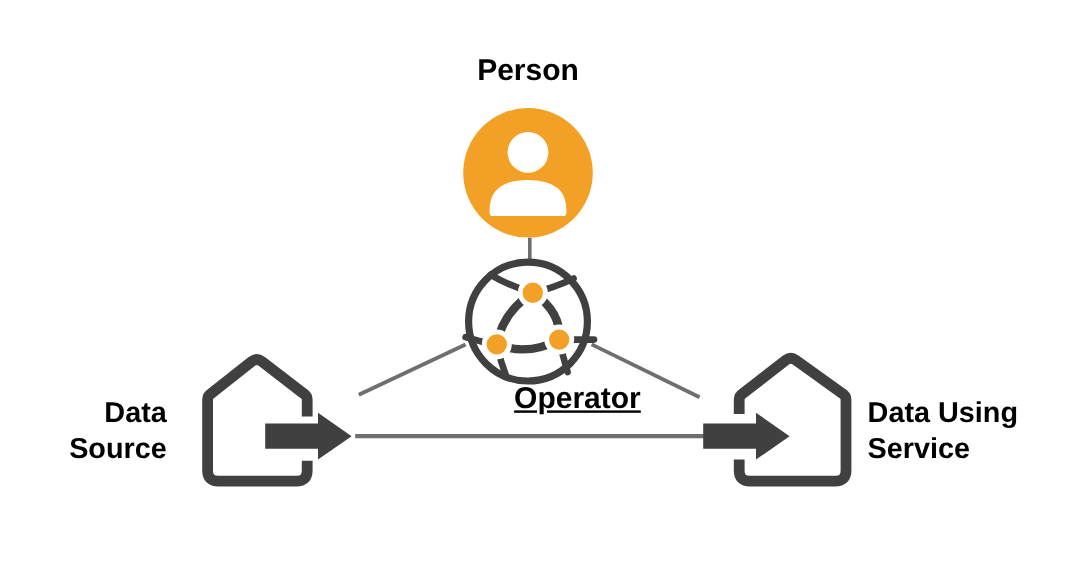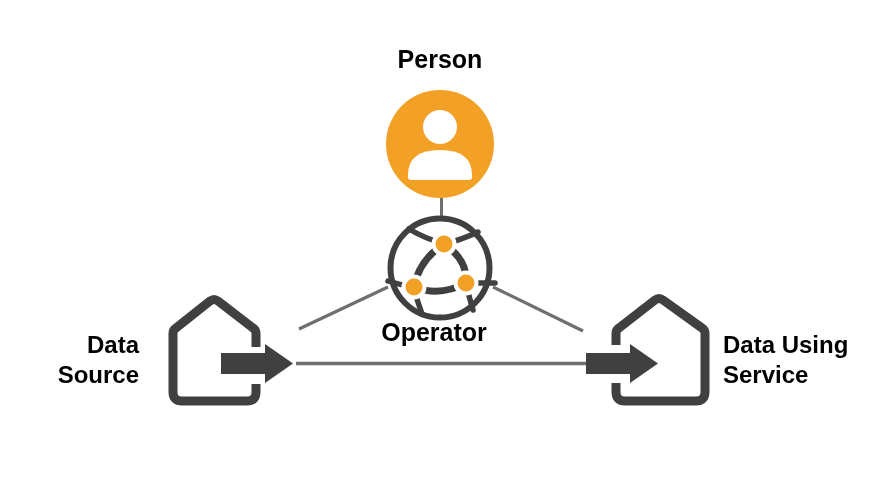--- a/index.html
+++ b/index.html
@@ -9,21 +9,21 @@
     --label-black:#000000;
     --background:#FFFFFF;
   }
   *{margin:0;padding:0;box-sizing:border-box;}
   html,body{width:890px;height:486px;overflow:hidden;}
   body{background:var(--background);font-family:"Liberation Sans","DejaVu Sans",sans-serif;}
   .stage{position:relative;width:890px;height:486px;background:var(--background);margin-left:16px;}
   .canvas{position:absolute;left:0;top:0;}
   .lbl{position:absolute;font-weight:bold;color:var(--label-black);}
   .lbl-person{left:324px;top:46px;width:200px;text-align:center;font-size:25px;line-height:27px;}
-  .lbl-operator{left:318px;top:319px;width:200px;text-align:center;font-size:25px;line-height:27px;}
+  .lbl-operator{left:318px;top:319px;width:200px;text-align:right;font-size:25px;line-height:27px;text-decoration:underline;}
   .lbl-source{left:23px;top:330px;width:100px;text-align:right;font-size:24px;line-height:30px;}
   .lbl-using{left:707px;top:330px;width:180px;text-align:left;font-size:24px;line-height:30px;}
   .stroke-dark{stroke:var(--icon-charcoal);fill:none;}
   .fill-dark{fill:var(--icon-charcoal);stroke:none;}
   .fill-orange{fill:var(--accent-orange);stroke:none;}
   .dot{fill:var(--accent-orange);stroke:#fff;stroke-width:4px;}
   .fill-white{fill:#fff;stroke:none;}
   .conn{stroke:var(--connector-gray);fill:none;}
 </style>
 </head>

